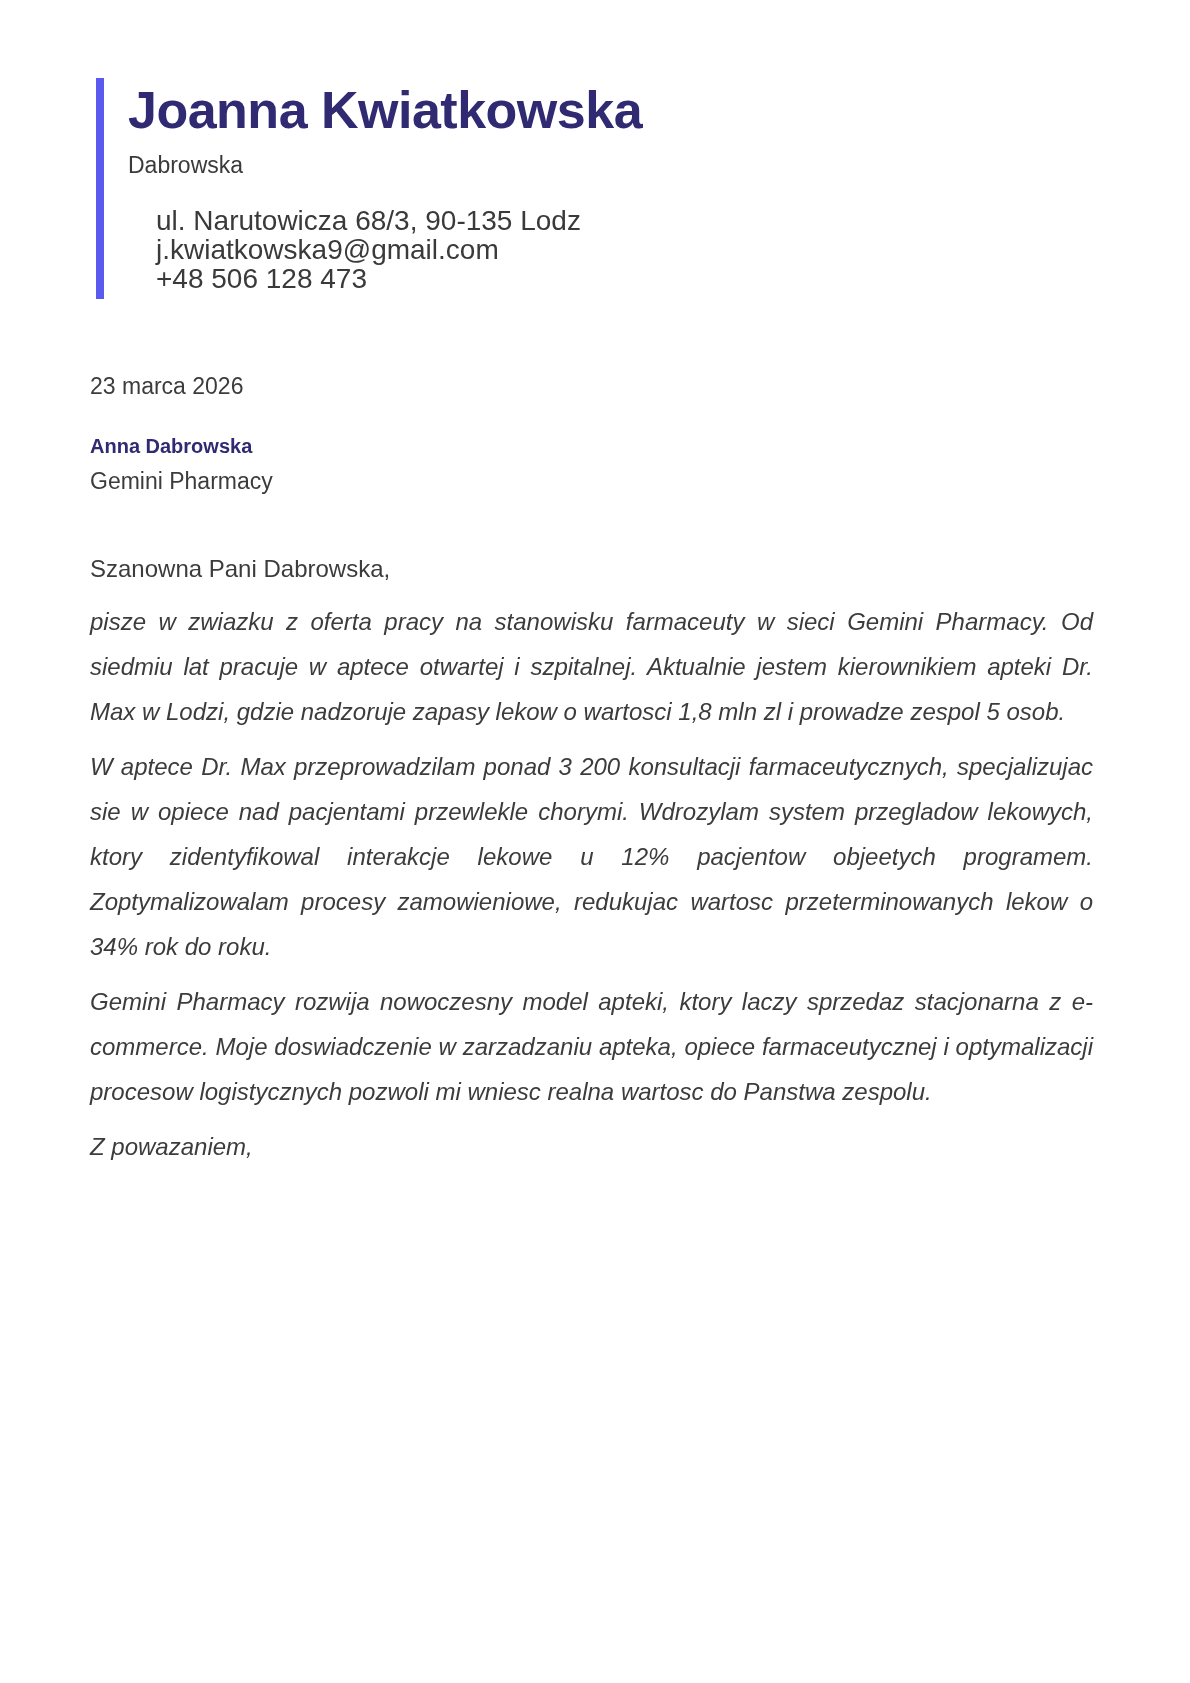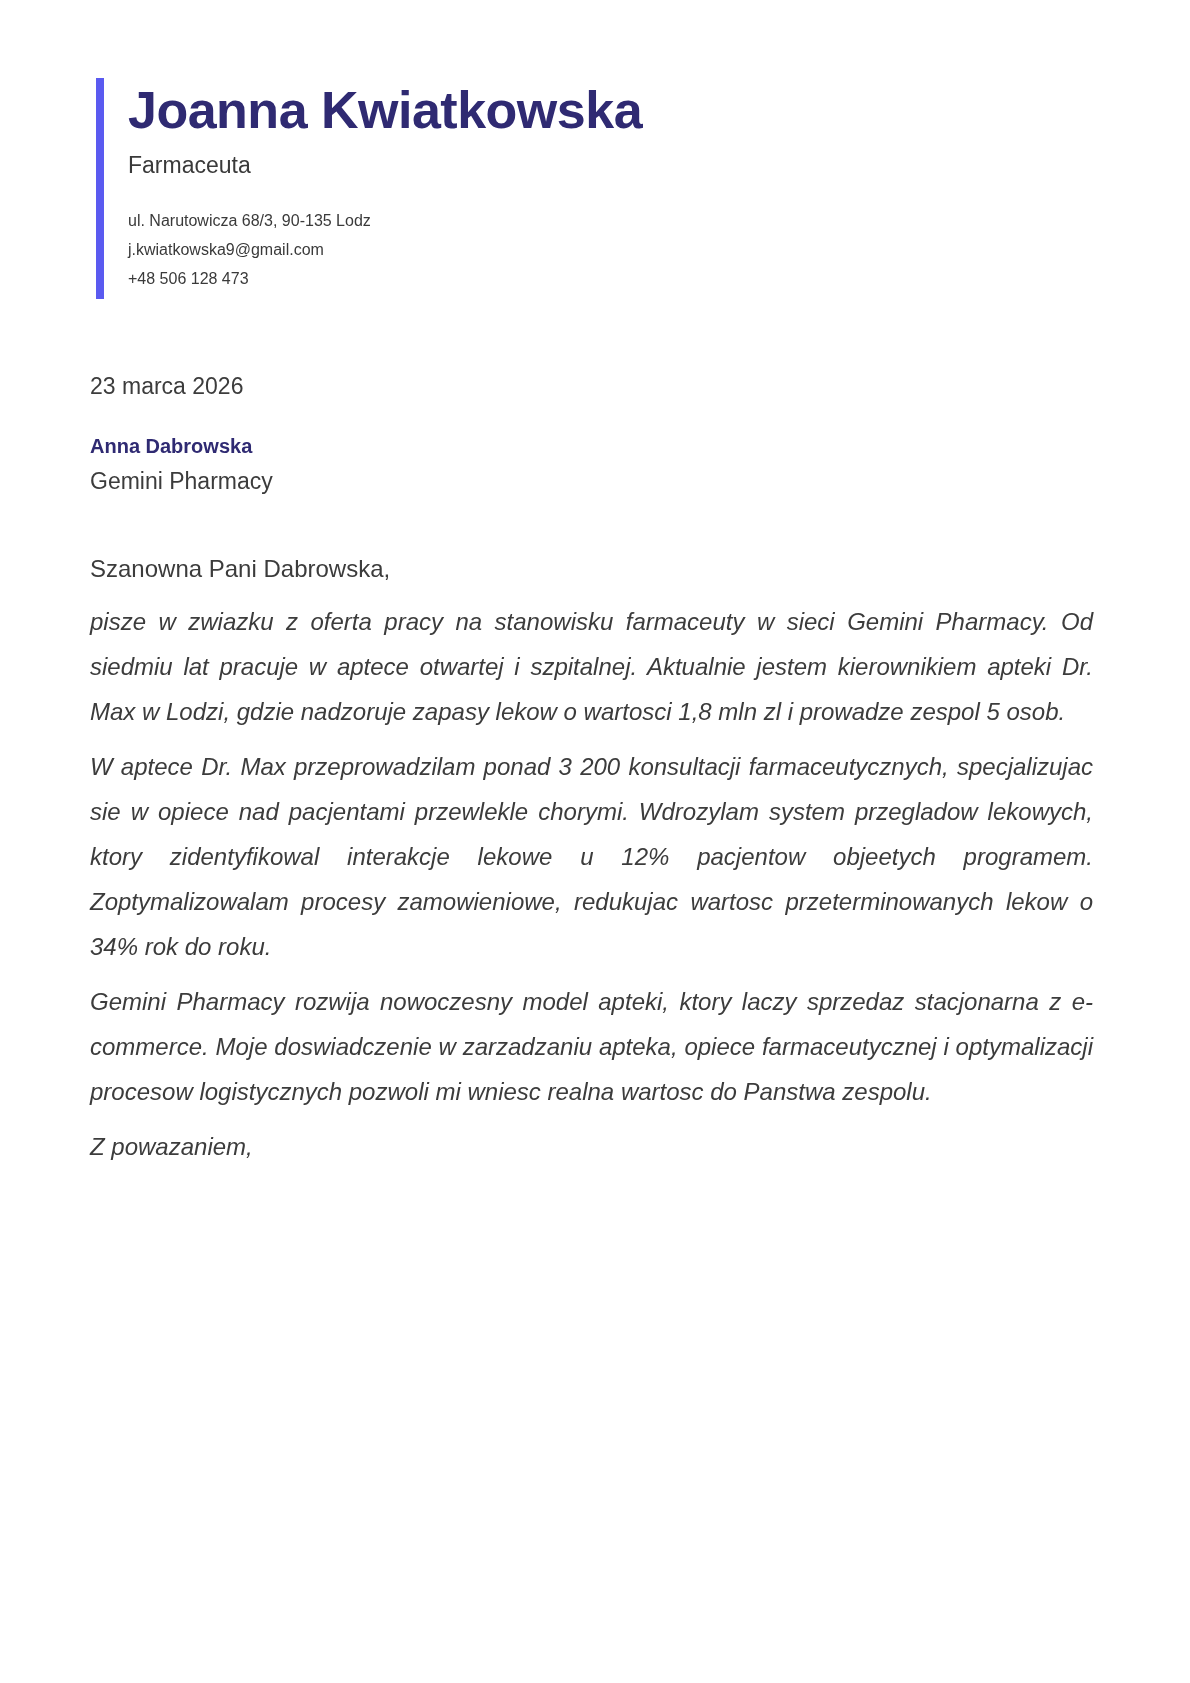--- a/index.html
+++ b/index.html
@@ -44,23 +44,24 @@
     line-height: 56px;
     color: var(--heading);
   }
   .sender-title {
     margin-top: 14px;
     font-size: 23px;
     color: var(--muted_text);
   }
   .contact {
     margin-top: 27px;
-    font-size: 16px;
+    font-size: 28px;
     line-height: 29px;
     color: var(--muted_text);
+    margin-left: 28px;
   }
   
   .letter {
     margin: 0 97px 0 90px;
     color: var(--body_text);
   }
   .date {
     margin-top: 72px;
     font-size: 23px;
     line-height: 30px;
@@ -88,21 +89,21 @@
   .signature { margin-bottom: 0; }
 </style>
 </head>
 <body>
 
 <div class="page">
 
   <header class="header">
     <span class="accent-bar"></span>
     <h1 class="sender-name">Joanna Kwiatkowska</h1>
-    <div class="sender-title">Farmaceuta</div>
+    <div class="sender-title">Dabrowska</div>
     <div class="contact">
       <div>ul. Narutowicza 68/3, 90-135 Lodz</div>
       <div>j.kwiatkowska9@gmail.com</div>
       <div>+48 506 128 473</div>
     </div>
   </header>
 
   <main class="letter">
     <div class="date">23 marca 2026</div>
 

